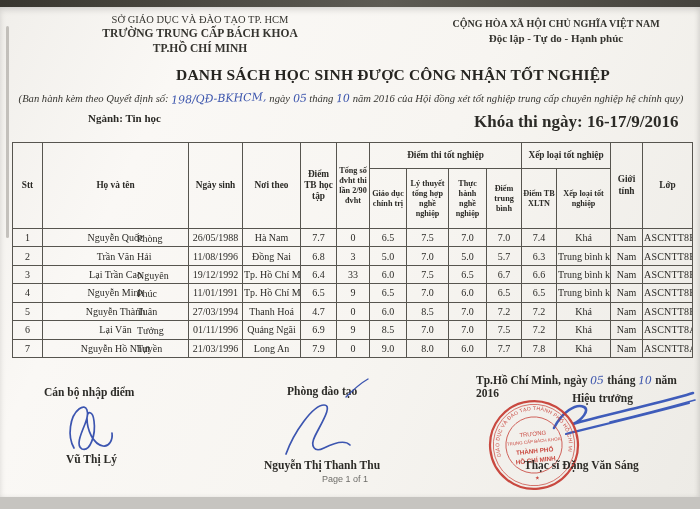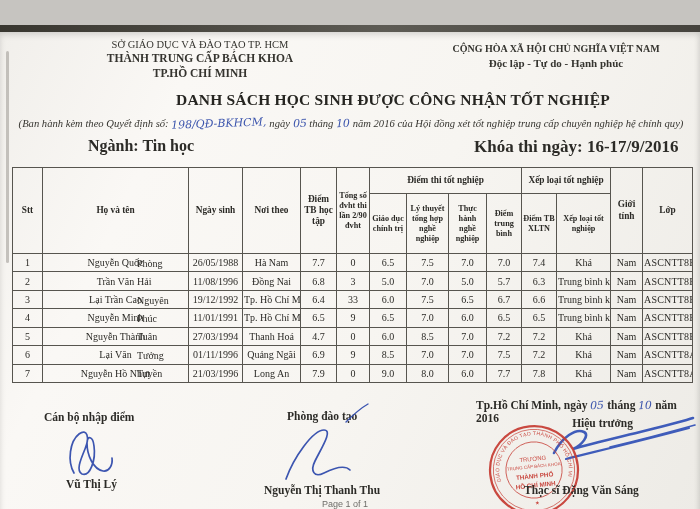--- a/index.html
+++ b/index.html
@@ -2,21 +2,21 @@
 <html><head>
 <meta charset="utf-8">
 <style>
   html,body { margin:0; padding:0; }
   body {
     width:700px; height:509px;
     background:#c6c4c0;
     font-family:"Liberation Serif","DejaVu Serif",serif;
     position:relative; overflow:hidden;
   }
-  .page { position:relative; width:700px; height:382px;margin-top:25px; }
+  .page { position:relative; width:700px; height:382px; }
 
   .scan-topband { position:absolute; left:0; top:0; width:700px; height:7px;
     background:linear-gradient(to right,#38362f,#5d5b54 55%,#45433d); }
   .paper { position:absolute; left:0; top:7px; width:700px; height:490px;
     background:linear-gradient(115deg,#f1efeb 0%,#faf8f5 22%,#f7f5f1 55%,#edebe6 100%);
     box-shadow:inset 0 3px 6px rgba(0,0,0,.12), inset -2px 0 5px rgba(0,0,0,.05); }
   .scan-leftline { position:absolute; left:6px; top:26px; width:3px; height:212px;
     background:#9b9892; opacity:.55; border-radius:2px; }
 
   .org { position:absolute; text-align:center; color:#35342f; line-height:1.28; }
@@ -28,21 +28,21 @@
   .org-right .b  { font-size:11px; }
 
   .doc-title { position:absolute; left:0; top:66px; width:700px; text-align:center;
     font-weight:bold; font-size:15.5px; color:#262521; letter-spacing:.2px;padding-left:43px; }
   .decree { position:absolute; left:6px; top:92px; width:690px; text-align:center;
     font-style:italic; font-size:10.6px; color:#35342f; }
   .hw { font-family:"DejaVu Serif",serif; font-style:italic; color:#3c55ad;
     display:inline-block; transform:rotate(-2deg); }
   .decree .hw { font-size:11px; }
 
-  .major { position:absolute; left:88px; top:112px; font-weight:bold; font-size:16px; color:#2c2b27; }
+  .major { position:absolute; left:88px; top:112px; font-weight:bold; font-size:11px; color:#2c2b27; }
   .examdate { position:absolute; left:474px; top:112px; font-weight:bold; font-size:17px; color:#2c2b27; }
 
   table.doc-table { position:absolute; left:12px; top:142px; width:680px; height:216px;
     border-collapse:collapse; table-layout:fixed; }
   .doc-table th, .doc-table td { border:1px solid #57554f; padding:0 1px;
     text-align:center; vertical-align:middle; color:#2b2a26; overflow:hidden; }
   .doc-table thead th { font-weight:bold; font-size:9.3px; line-height:1.22; }
   .doc-table thead .h-xs { font-size:8.2px; }
   .doc-table tbody td { font-size:10px; white-space:nowrap; }
   .tr-group { height:26px; } .tr-sub { height:60px; }
@@ -77,21 +77,21 @@
 </head>
 <body>
 
 <div class="page">
   <div class="scan-topband"></div>
   <div class="paper"></div>
   <div class="scan-leftline"></div>
 
   <div class="org org-left">
     <div class="l1">SỞ GIÁO DỤC VÀ ĐÀO TẠO TP. HCM</div>
-    <div class="b">THÀNH TRUNG CẤP BÁCH KHOA</div>
+    <div class="b">TRƯỜNG TRUNG CẤP BÁCH KHOA</div>
     <div class="b">TP.HỒ CHÍ MINH</div>
   </div>
 
   <div class="org org-right">
     <div class="l1">CỘNG HÒA XÃ HỘI CHỦ NGHĨA VIỆT NAM</div>
     <div class="b">Độc lập - Tự do - Hạnh phúc</div>
   </div>
 
   <div class="doc-title">DANH SÁCH HỌC SINH ĐƯỢC CÔNG NHẬN TỐT NGHIỆP</div>
 

